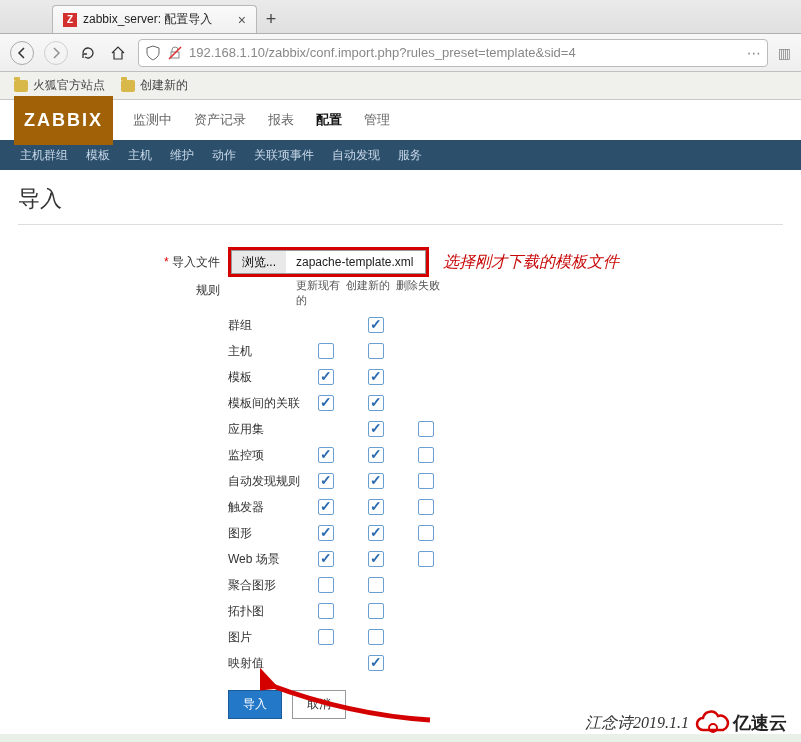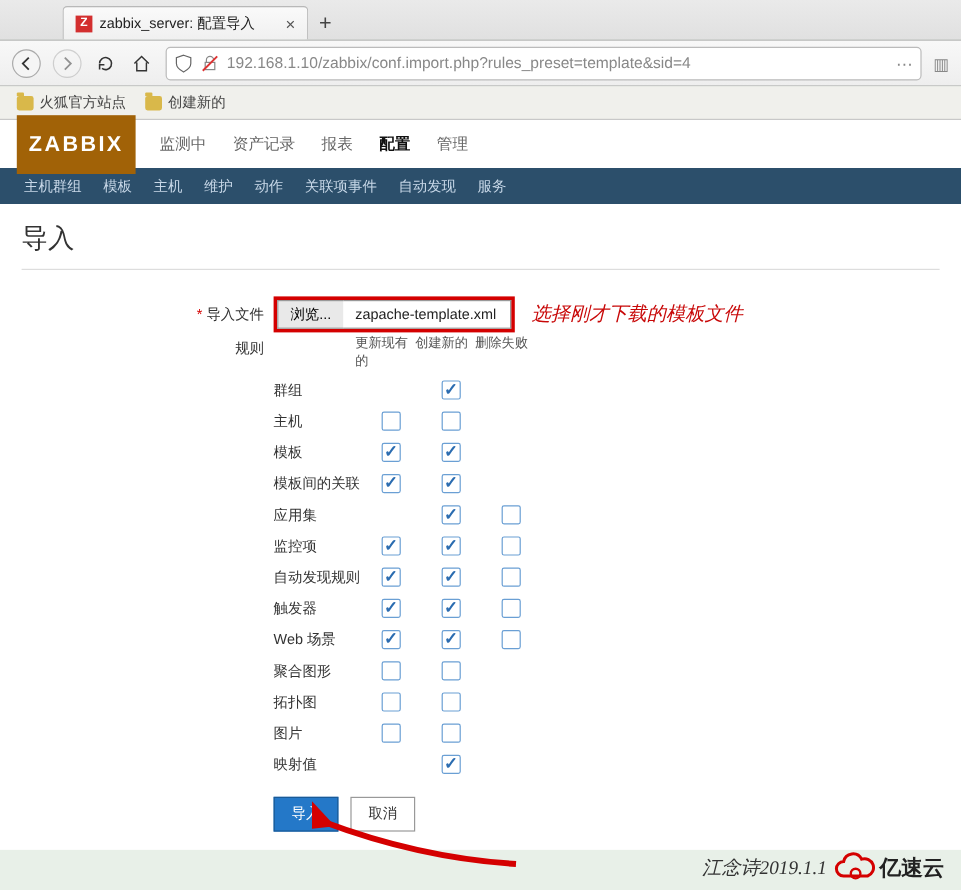--- a/index.html
+++ b/index.html
@@ -259,20 +259,32 @@
                   <input type="checkbox" checked="" style="">
                 </div>
                 <div class="chk">
                   <input type="checkbox" checked="" style="">
                 </div>
                 <div class="chk">
                   <input type="checkbox" style="">
                 </div>
               </div>
               <div class="rule-row">
+                <div class="rule-name">图形</div>
+                <div class="chk">
+                  <input type="checkbox" checked="" style="">
+                </div>
+                <div class="chk">
+                  <input type="checkbox" checked="" style="">
+                </div>
+                <div class="chk">
+                  <input type="checkbox" style="">
+                </div>
+              </div>
+              <div class="rule-row">
                 <div class="rule-name">Web 场景</div>
                 <div class="chk">
                   <input type="checkbox" checked="" style="">
                 </div>
                 <div class="chk">
                   <input type="checkbox" checked="" style="">
                 </div>
                 <div class="chk">
                   <input type="checkbox" style="">
                 </div>

